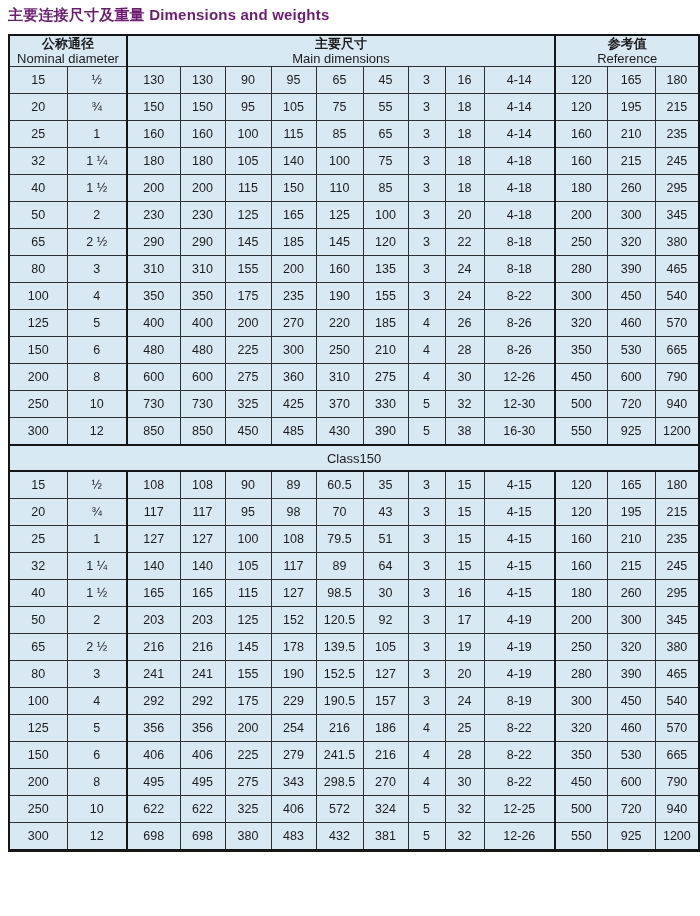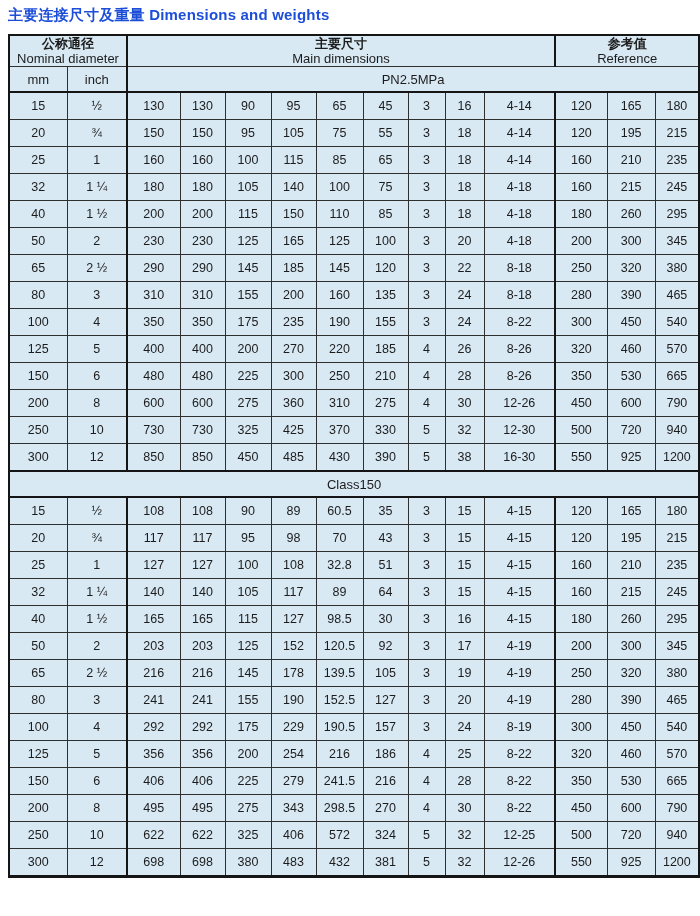--- a/index.html
+++ b/index.html
@@ -7,21 +7,21 @@
     padding: 0;
     background: #ffffff;
     width: 700px;
     height: 916px;
     font-family: "Liberation Sans", sans-serif;
     color: #1c1c1c;
   }
   .page-title {
     font-size: 15px;
     font-weight: bold;
-    color: #1d4ed8;
+    color: #701a75;
     margin: 6px 0 9px 8px;
     letter-spacing: 0.2px;
   }
   table.dims {
     border-collapse: collapse;
     table-layout: fixed;
     width: 690px;
     margin-left: 8px;
     border: 2px solid #151515;
     border-bottom-width: 3px;
@@ -112,25 +112,20 @@
       </th>
       <th colspan="9" class="gsep">
         <div class="zh">主要尺寸</div>
         <div class="en">Main dimensions</div>
       </th>
       <th colspan="3" class="gsep">
         <div class="zh">参考值</div>
         <div class="en">Reference</div>
       </th>
     </tr>
-    <tr class="units-row">
-      <th>mm</th>
-      <th>inch</th>
-      <th colspan="12" class="gsep">PN2.5MPa</th>
-    </tr>
   </thead>
   <tbody>
       <tr>
         <td>15</td>
         <td>½</td>
         <td class="gsep">130</td>
         <td>130</td>
         <td>90</td>
         <td>95</td>
         <td>65</td>
@@ -389,21 +384,21 @@
         <td>195</td>
         <td>215</td>
       </tr>
       <tr>
         <td>25</td>
         <td>1</td>
         <td class="gsep">127</td>
         <td>127</td>
         <td>100</td>
         <td>108</td>
-        <td>32.8</td>
+        <td>79.5</td>
         <td>51</td>
         <td>3</td>
         <td>15</td>
         <td>4-15</td>
         <td class="gsep">160</td>
         <td>210</td>
         <td>235</td>
       </tr>
       <tr>
         <td>32</td>

